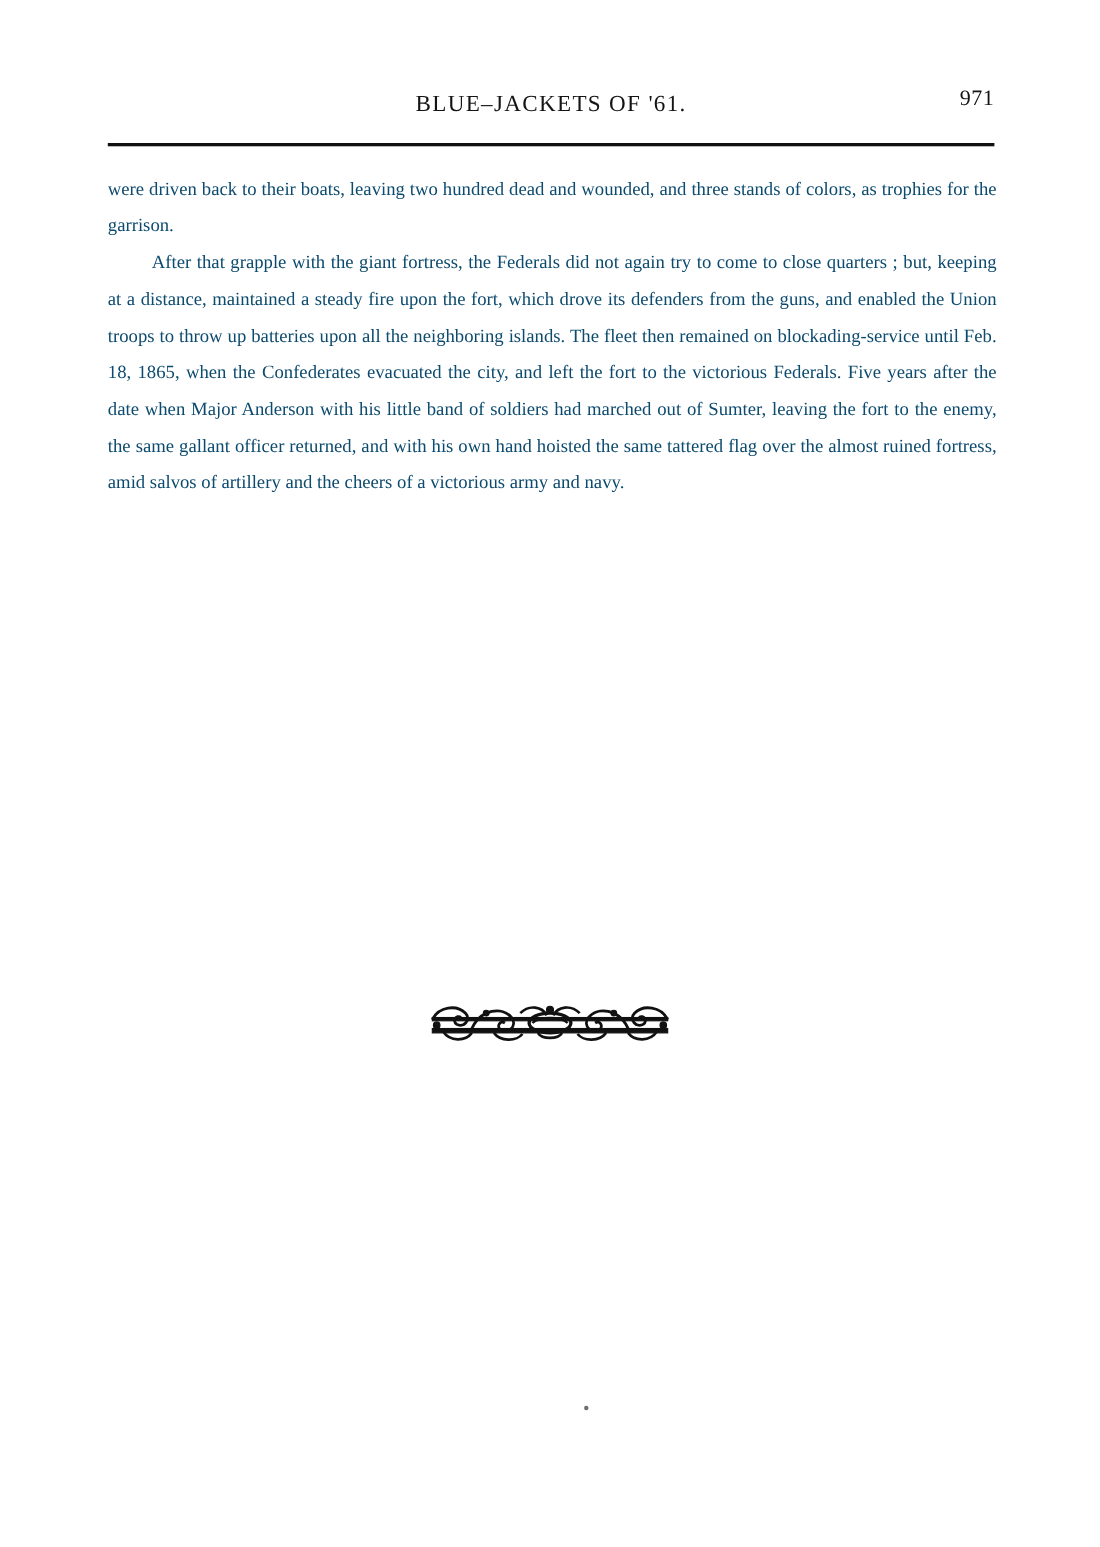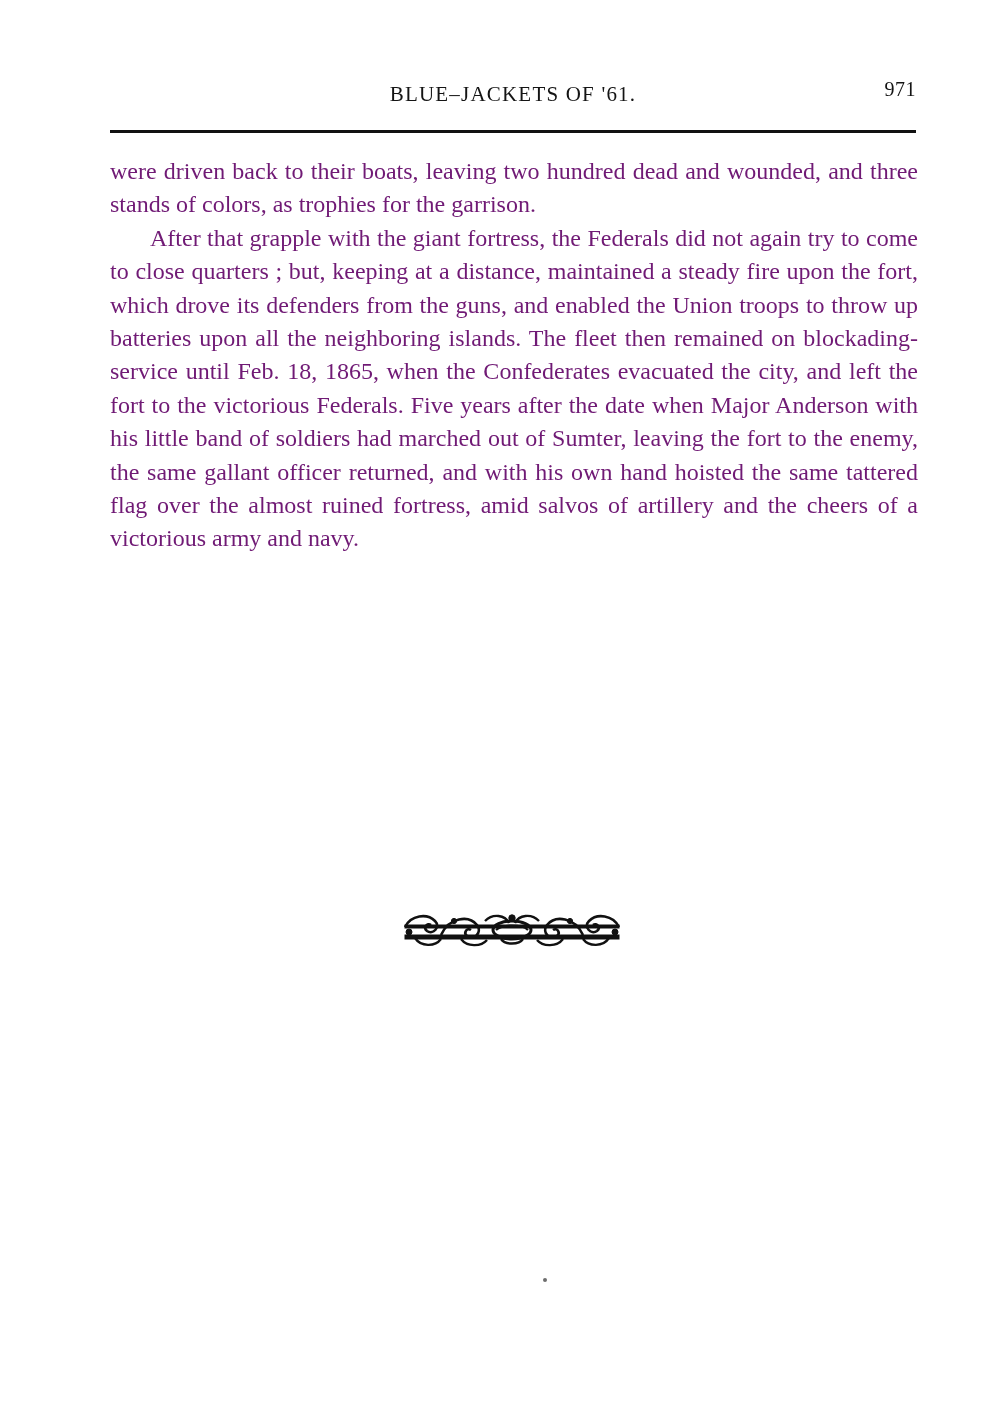--- a/index.html
+++ b/index.html
@@ -11,21 +11,21 @@
     width: 1000px;
     height: 1406px;
     position: relative;
     font-family: "Liberation Serif", serif;
     color: #1a1a1a;
     overflow: hidden;
   }
 
   .page {
     position: absolute;
-    top: 0; left: 12px;
+    top: 0; left: 0;
     width: 845px;
     height: 1406px;
   }
 
   .header {
     position: absolute;
     top: 82px;
     left: 98px;
     width: 806px;
     height: 34px;
@@ -60,24 +60,24 @@
     width: 806px;
     height: 3px;
     background: #111111;
   }
 
   .body-text {
     position: absolute;
     top: 155px;
     left: 98px;
     width: 808px;
-    font-size: 24px;
+    font-size: 17px;
     line-height: 33.4px;
     text-align: justify;
-    color: #701a75;
+    color: #0c4a6e;
   }
 
   .body-text p {
     margin: 0;
   }
 
   .body-text p.indent {
     text-indent: 40px;
   }
 

